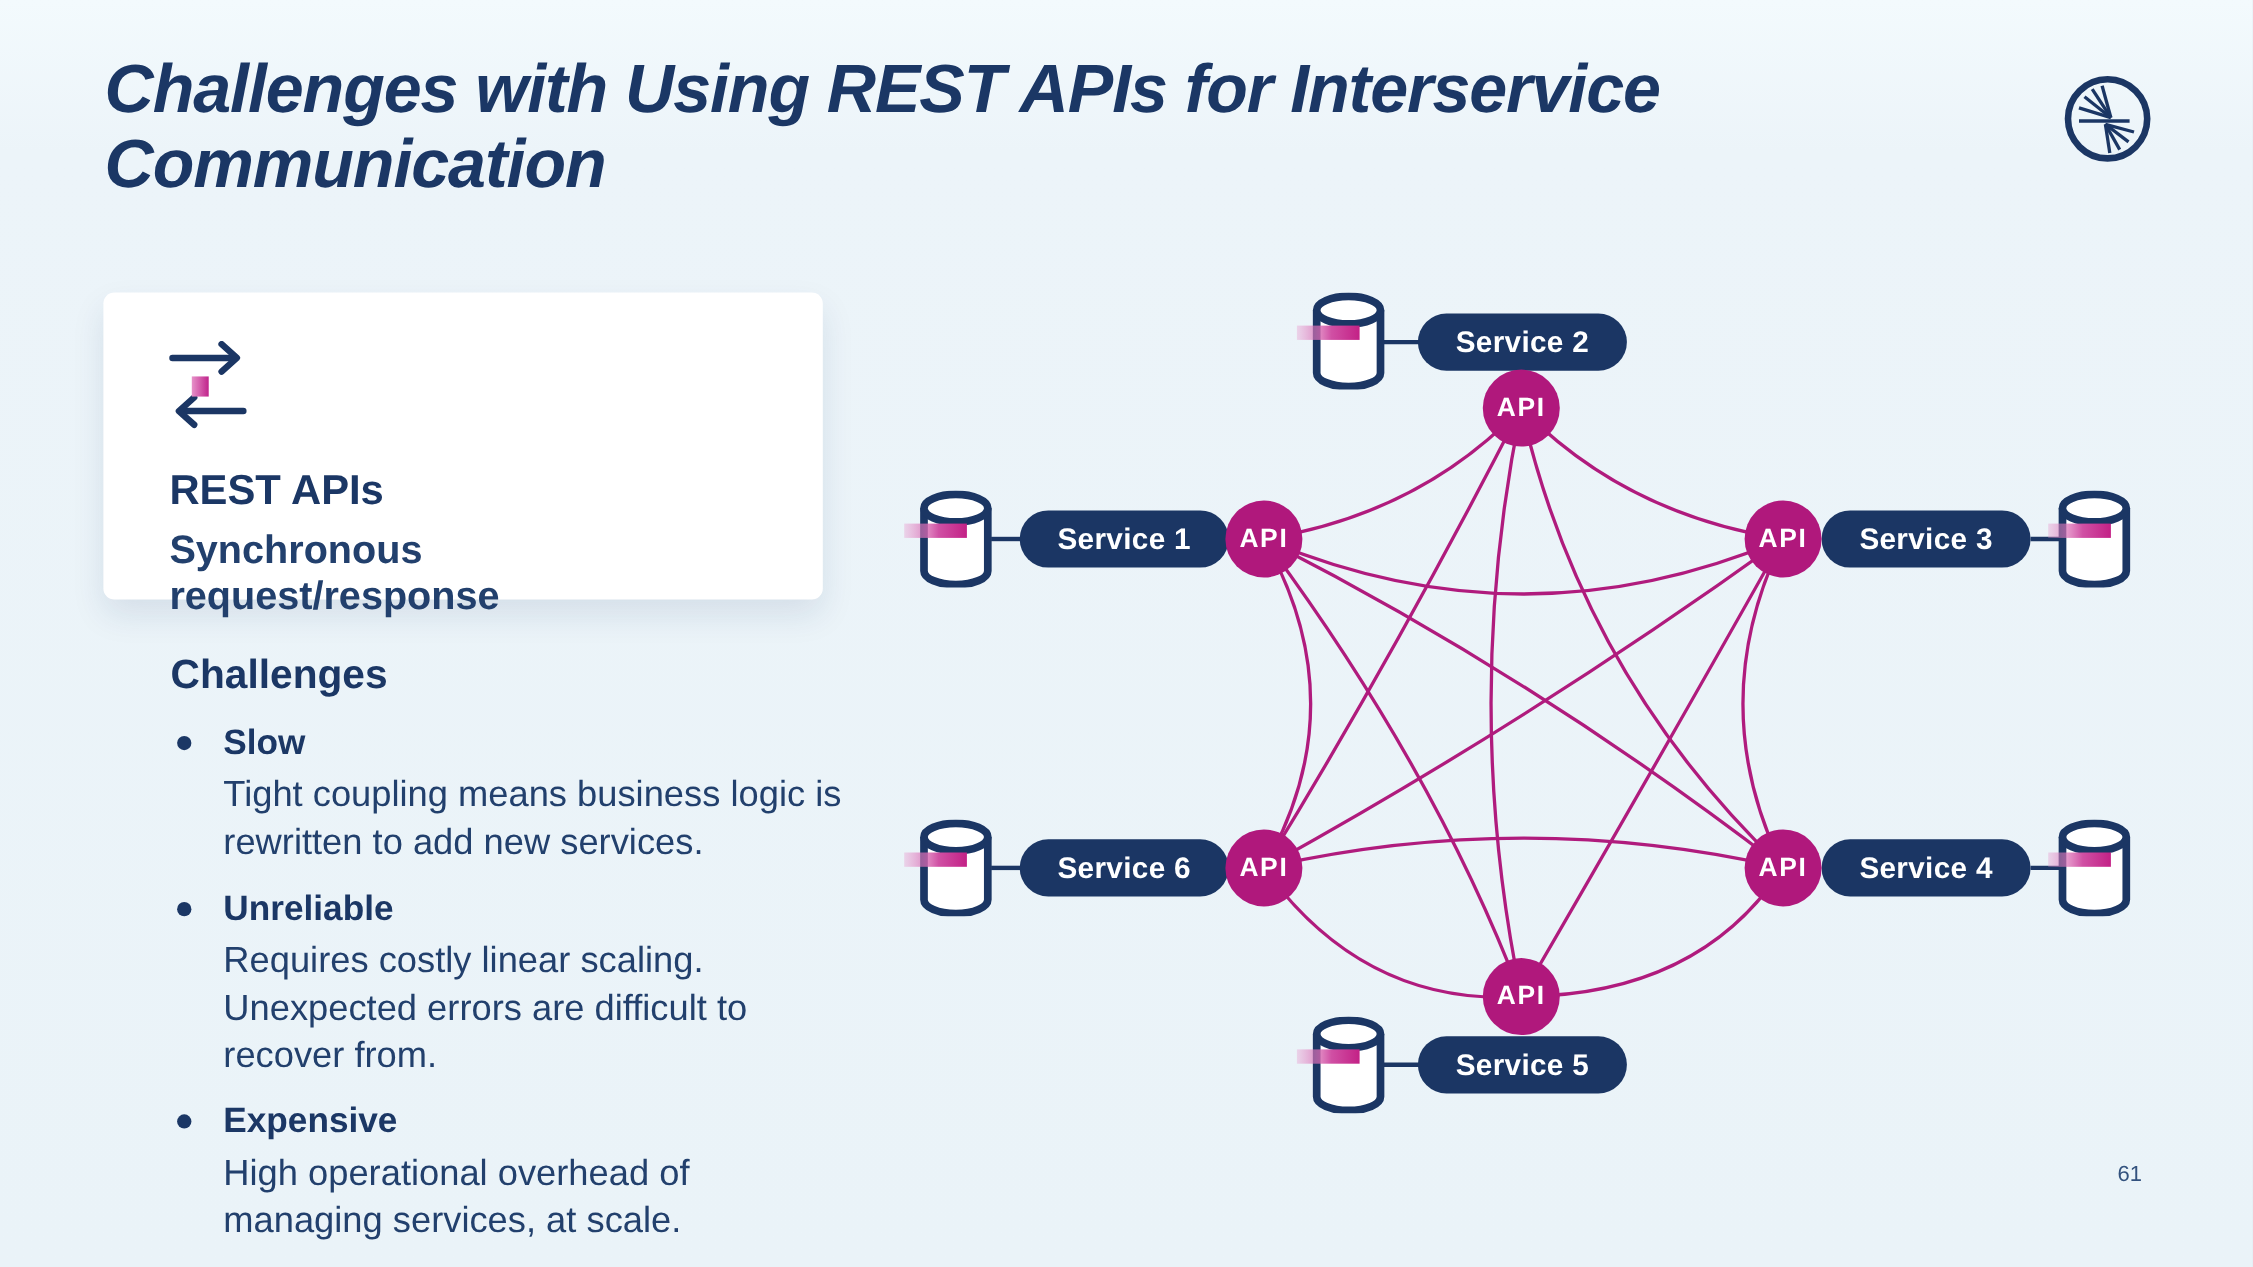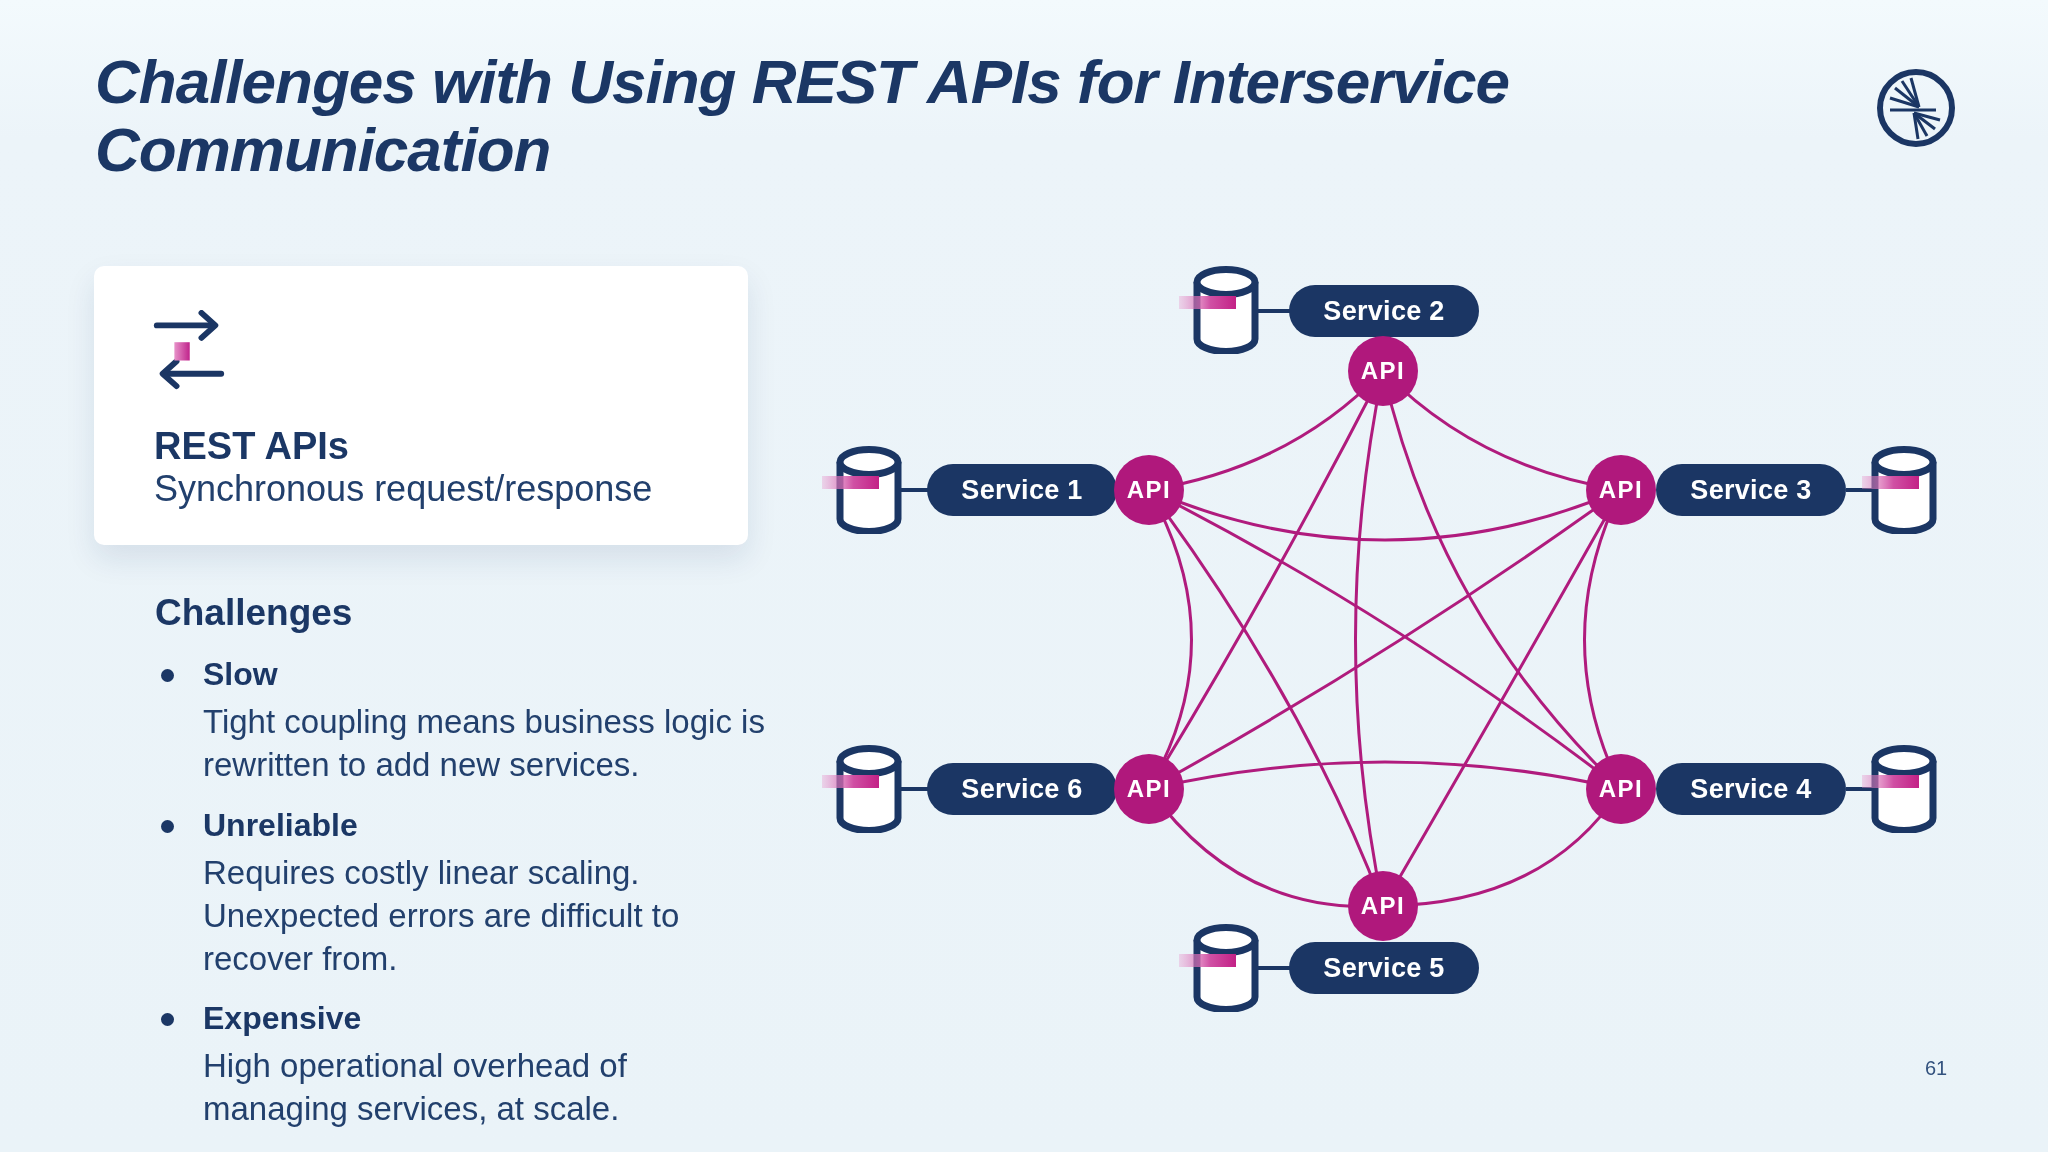--- a/index.html
+++ b/index.html
@@ -21,21 +21,21 @@
   .logo{position:absolute;left:1874px;top:66px;width:84px;height:84px;}
   
   .card{
     position:absolute;left:94px;top:266px;width:654px;height:279px;
     background:#ffffff;border-radius:10px;
     box-shadow:0 14px 30px rgba(23,51,97,.10);
     box-sizing:border-box;padding:44px 92px 0 60px;
   }
   .card-icon{display:block;width:74px;height:82px;margin-left:-2px;}
   .card-title{margin-top:33px;font-size:38px;font-weight:bold;color:#1b3765;}
-  .card-sub{font-size:36px;font-weight:400;color:#22406d;}
+  .card-sub{margin-top:11px;font-size:36px;font-weight:700;color:#22406d;}
   
   .challenges{position:absolute;left:155px;top:592px;width:620px;}
   .challenges-heading{font-size:37px;font-weight:bold;color:#1b3765;margin-bottom:22px;}
   .challenge-item{display:flex;margin-bottom:20px;}
   .bullet-dot{
     flex:0 0 auto;width:13px;height:13px;border-radius:50%;
     background:#1b3765;margin:13px 29px 0 6px;
   }
   .item-label{font-size:32px;font-weight:bold;color:#1b3765;margin-bottom:8px;}
   .item-desc{font-size:33px;font-weight:400;color:#22406d;line-height:1.30;max-width:562px;}

